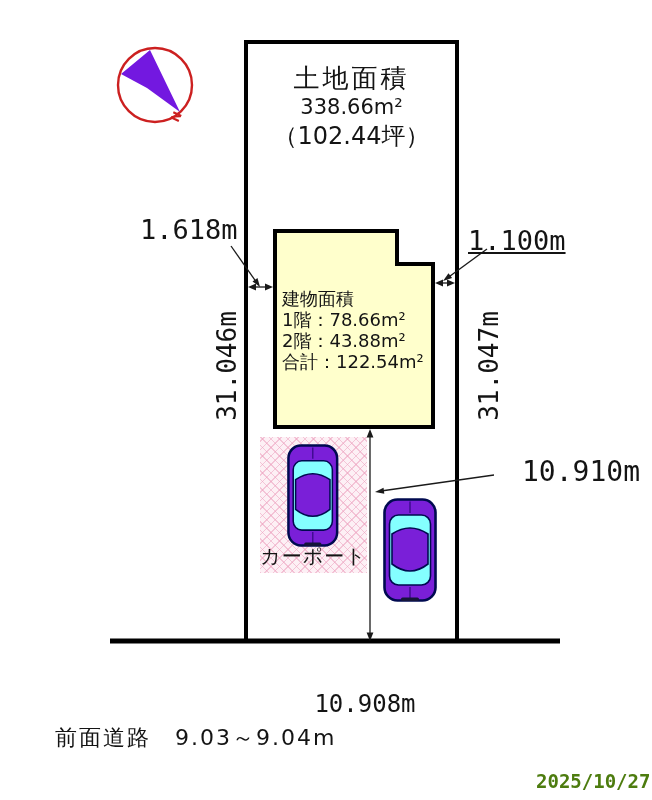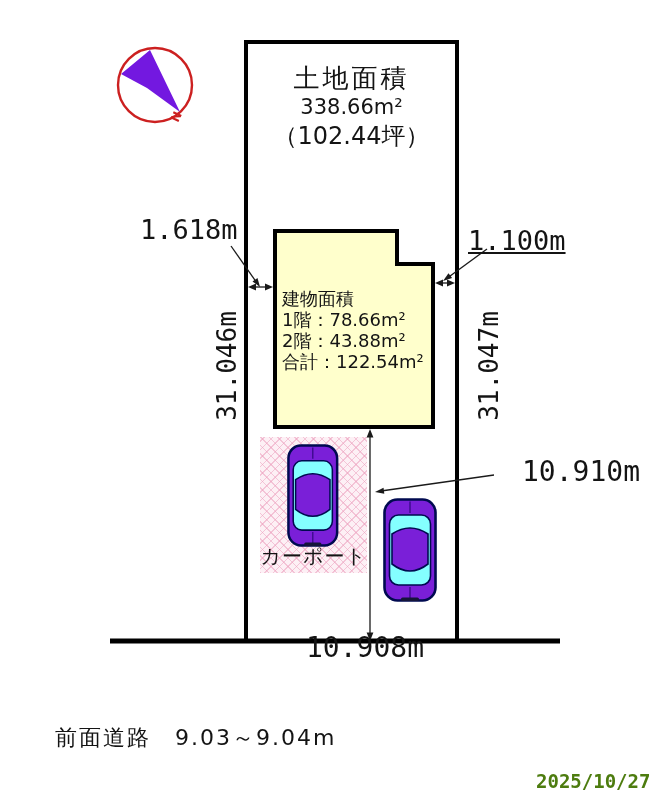--- a/index.html
+++ b/index.html
@@ -20,30 +20,30 @@
   .bldg-block{left:282px;top:288px;width:150px;line-height:21px;font-size:18px;}
   .bldg-tsubo{text-align:center;}
   
   .dim{font-size:27px;}
   .dim-1618{left:140px;top:214px;}
   .dim-1100{left:468px;top:225px;text-decoration:underline;}
   .dim-rot{font-size:26px;}
   .dim-31046{left:227px;top:366px;transform:translate(-50%,-50%) rotate(-90deg);}
   .dim-31047{left:489px;top:366px;transform:translate(-50%,-50%) rotate(-90deg);}
   .dim-10910{left:494px;top:455px;font-size:28px;margin-left:28px;}
-  .dim-10908{left:365px;top:631px;font-size:28px;transform:translateX(-50%);}
+  .dim-10908{left:365px;top:690px;font-size:24px;transform:translateX(-50%);}
   
   .carport{
     left:260px;top:437px;width:107px;height:136px;
     background-color:#fdf0f5;
     background-image:
       repeating-linear-gradient(45deg, rgba(236,160,190,.55) 0 1px, transparent 1px 6px),
       repeating-linear-gradient(-45deg, rgba(236,160,190,.55) 0 1px, transparent 1px 6px);
   }
-  .carport-label{left:260px;top:543px;width:107px;text-align:right;font-size:20px;letter-spacing:1px;}
+  .carport-label{left:260px;top:543px;width:107px;text-align:center;font-size:20px;letter-spacing:1px;}
   
   .road-label{left:55px;top:723px;font-size:22px;letter-spacing:2px;}
   .date-label{left:536px;top:770px;font-size:19px;font-weight:bold;color:#4d7c0f;}
 </style>
 </head>
 <body>
 
 <div class="canvas">
 
   <div class="abs carport"></div>

